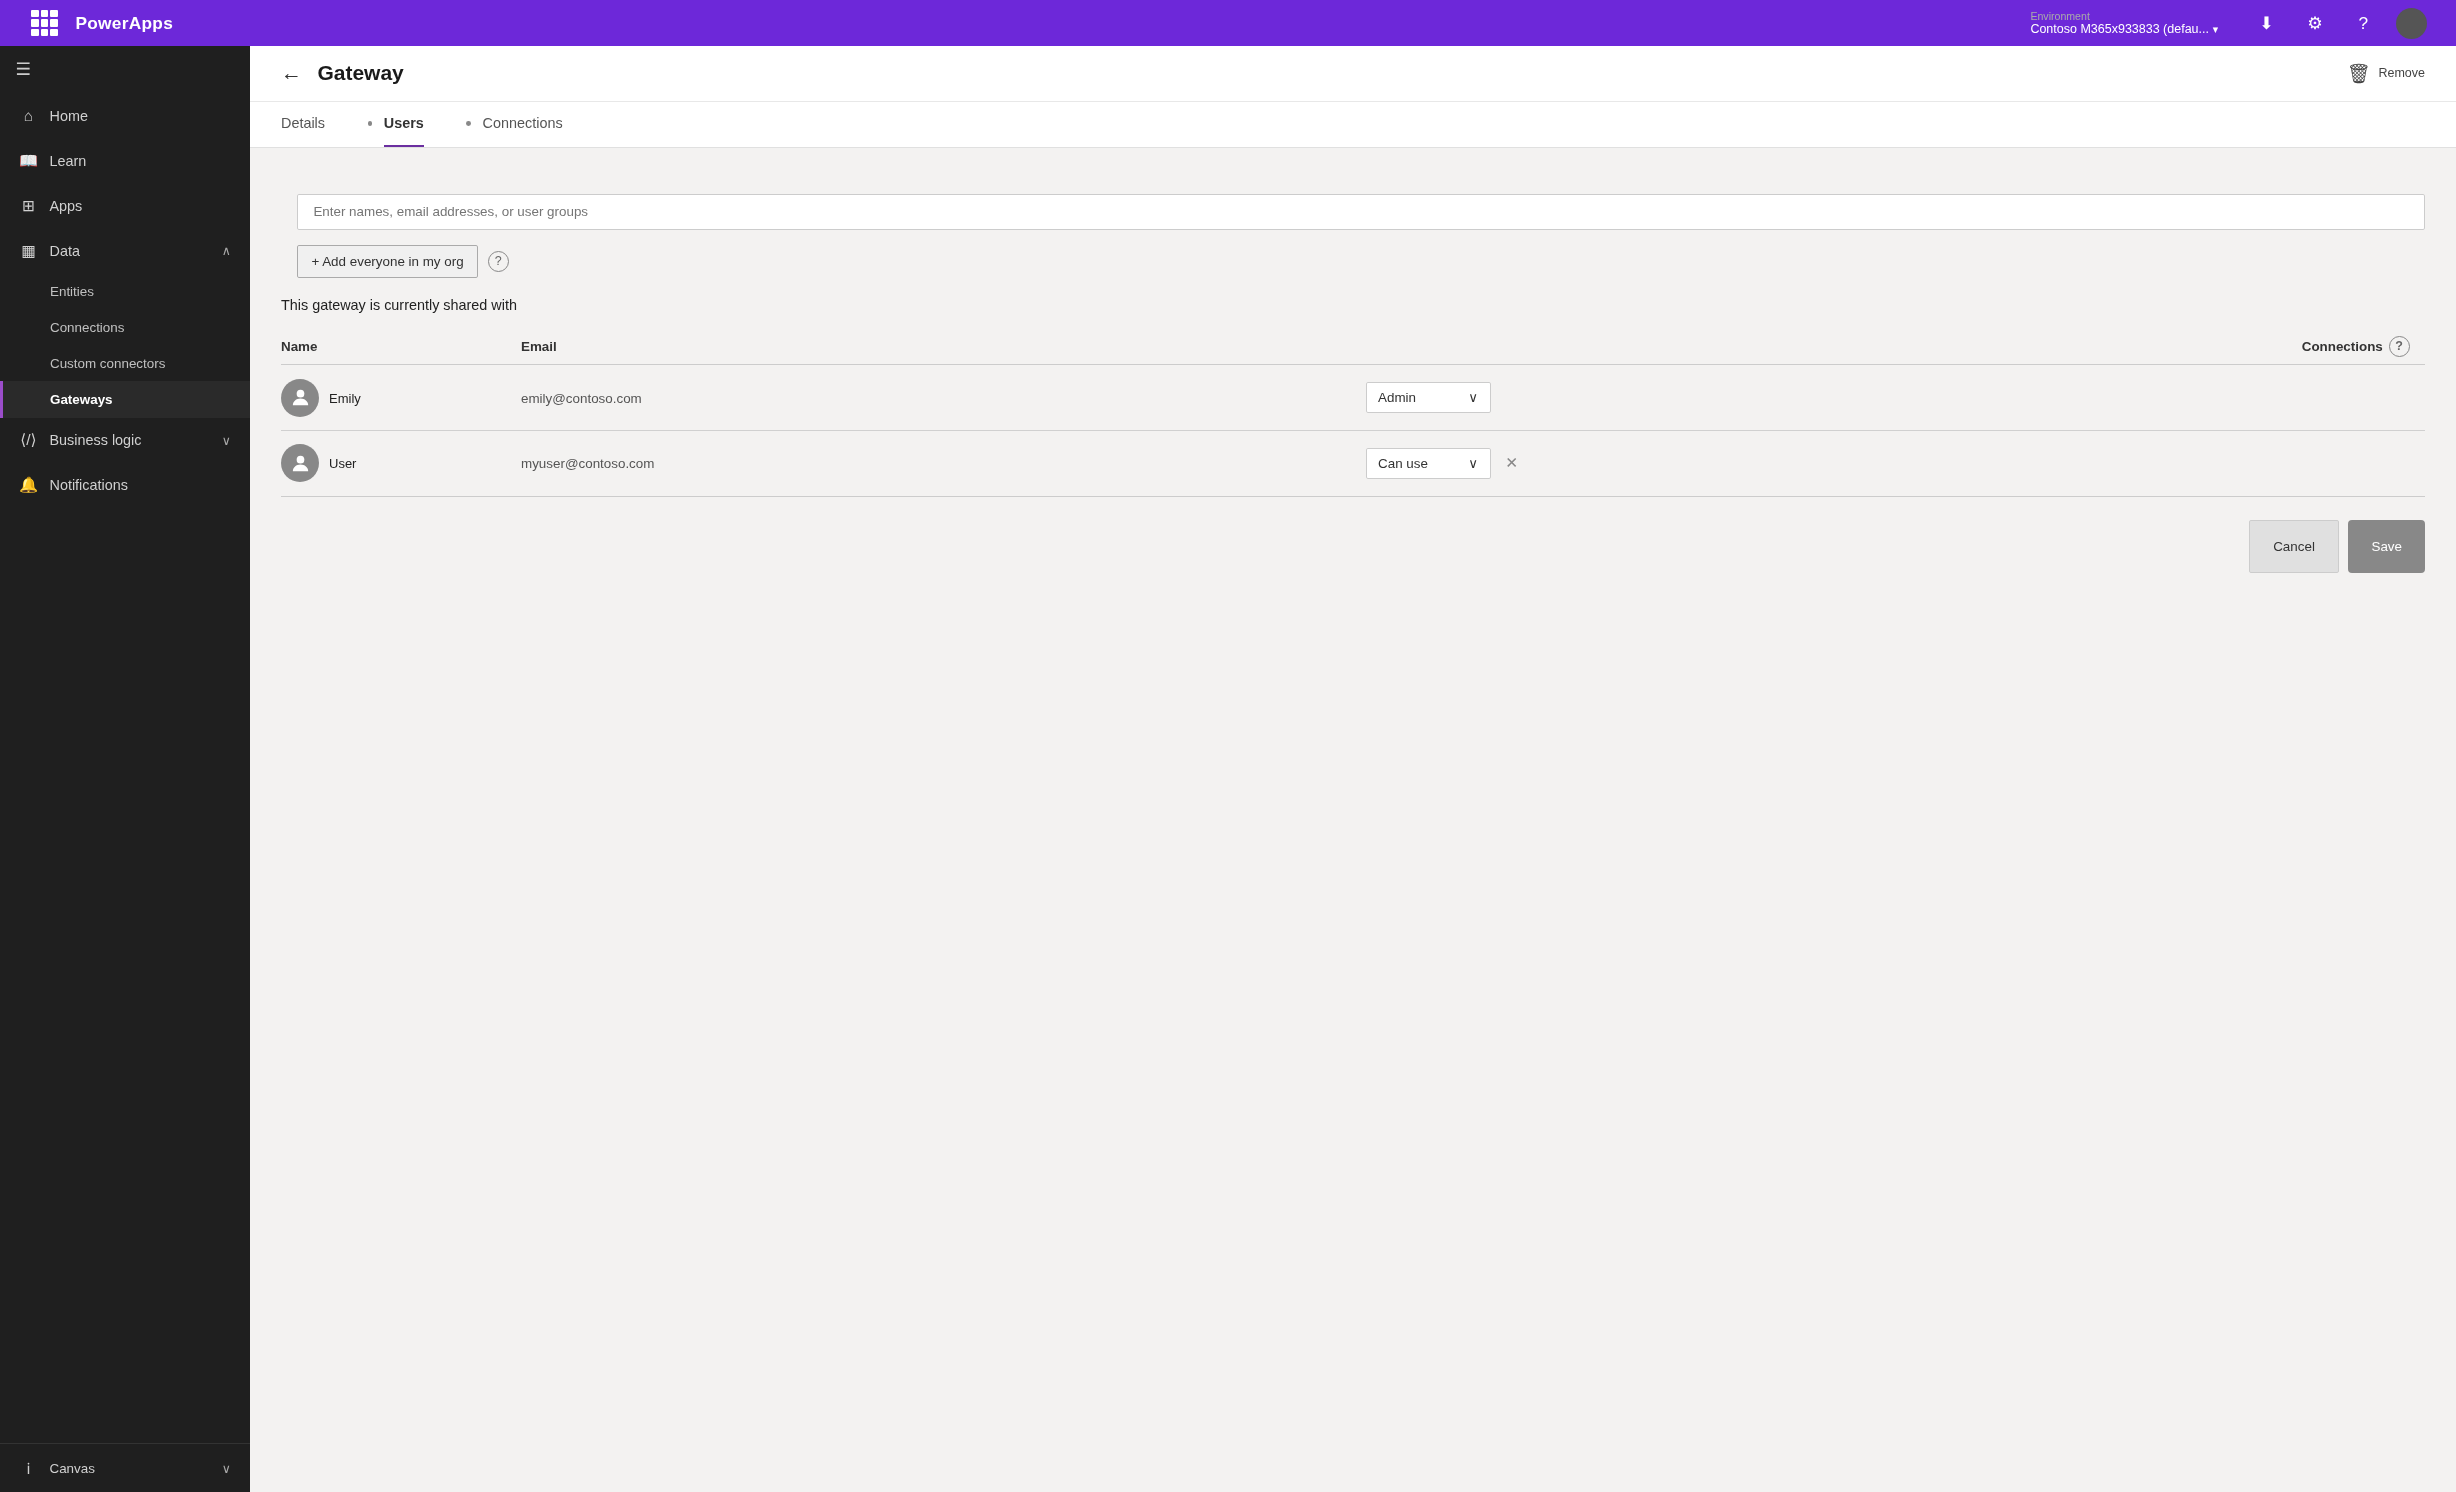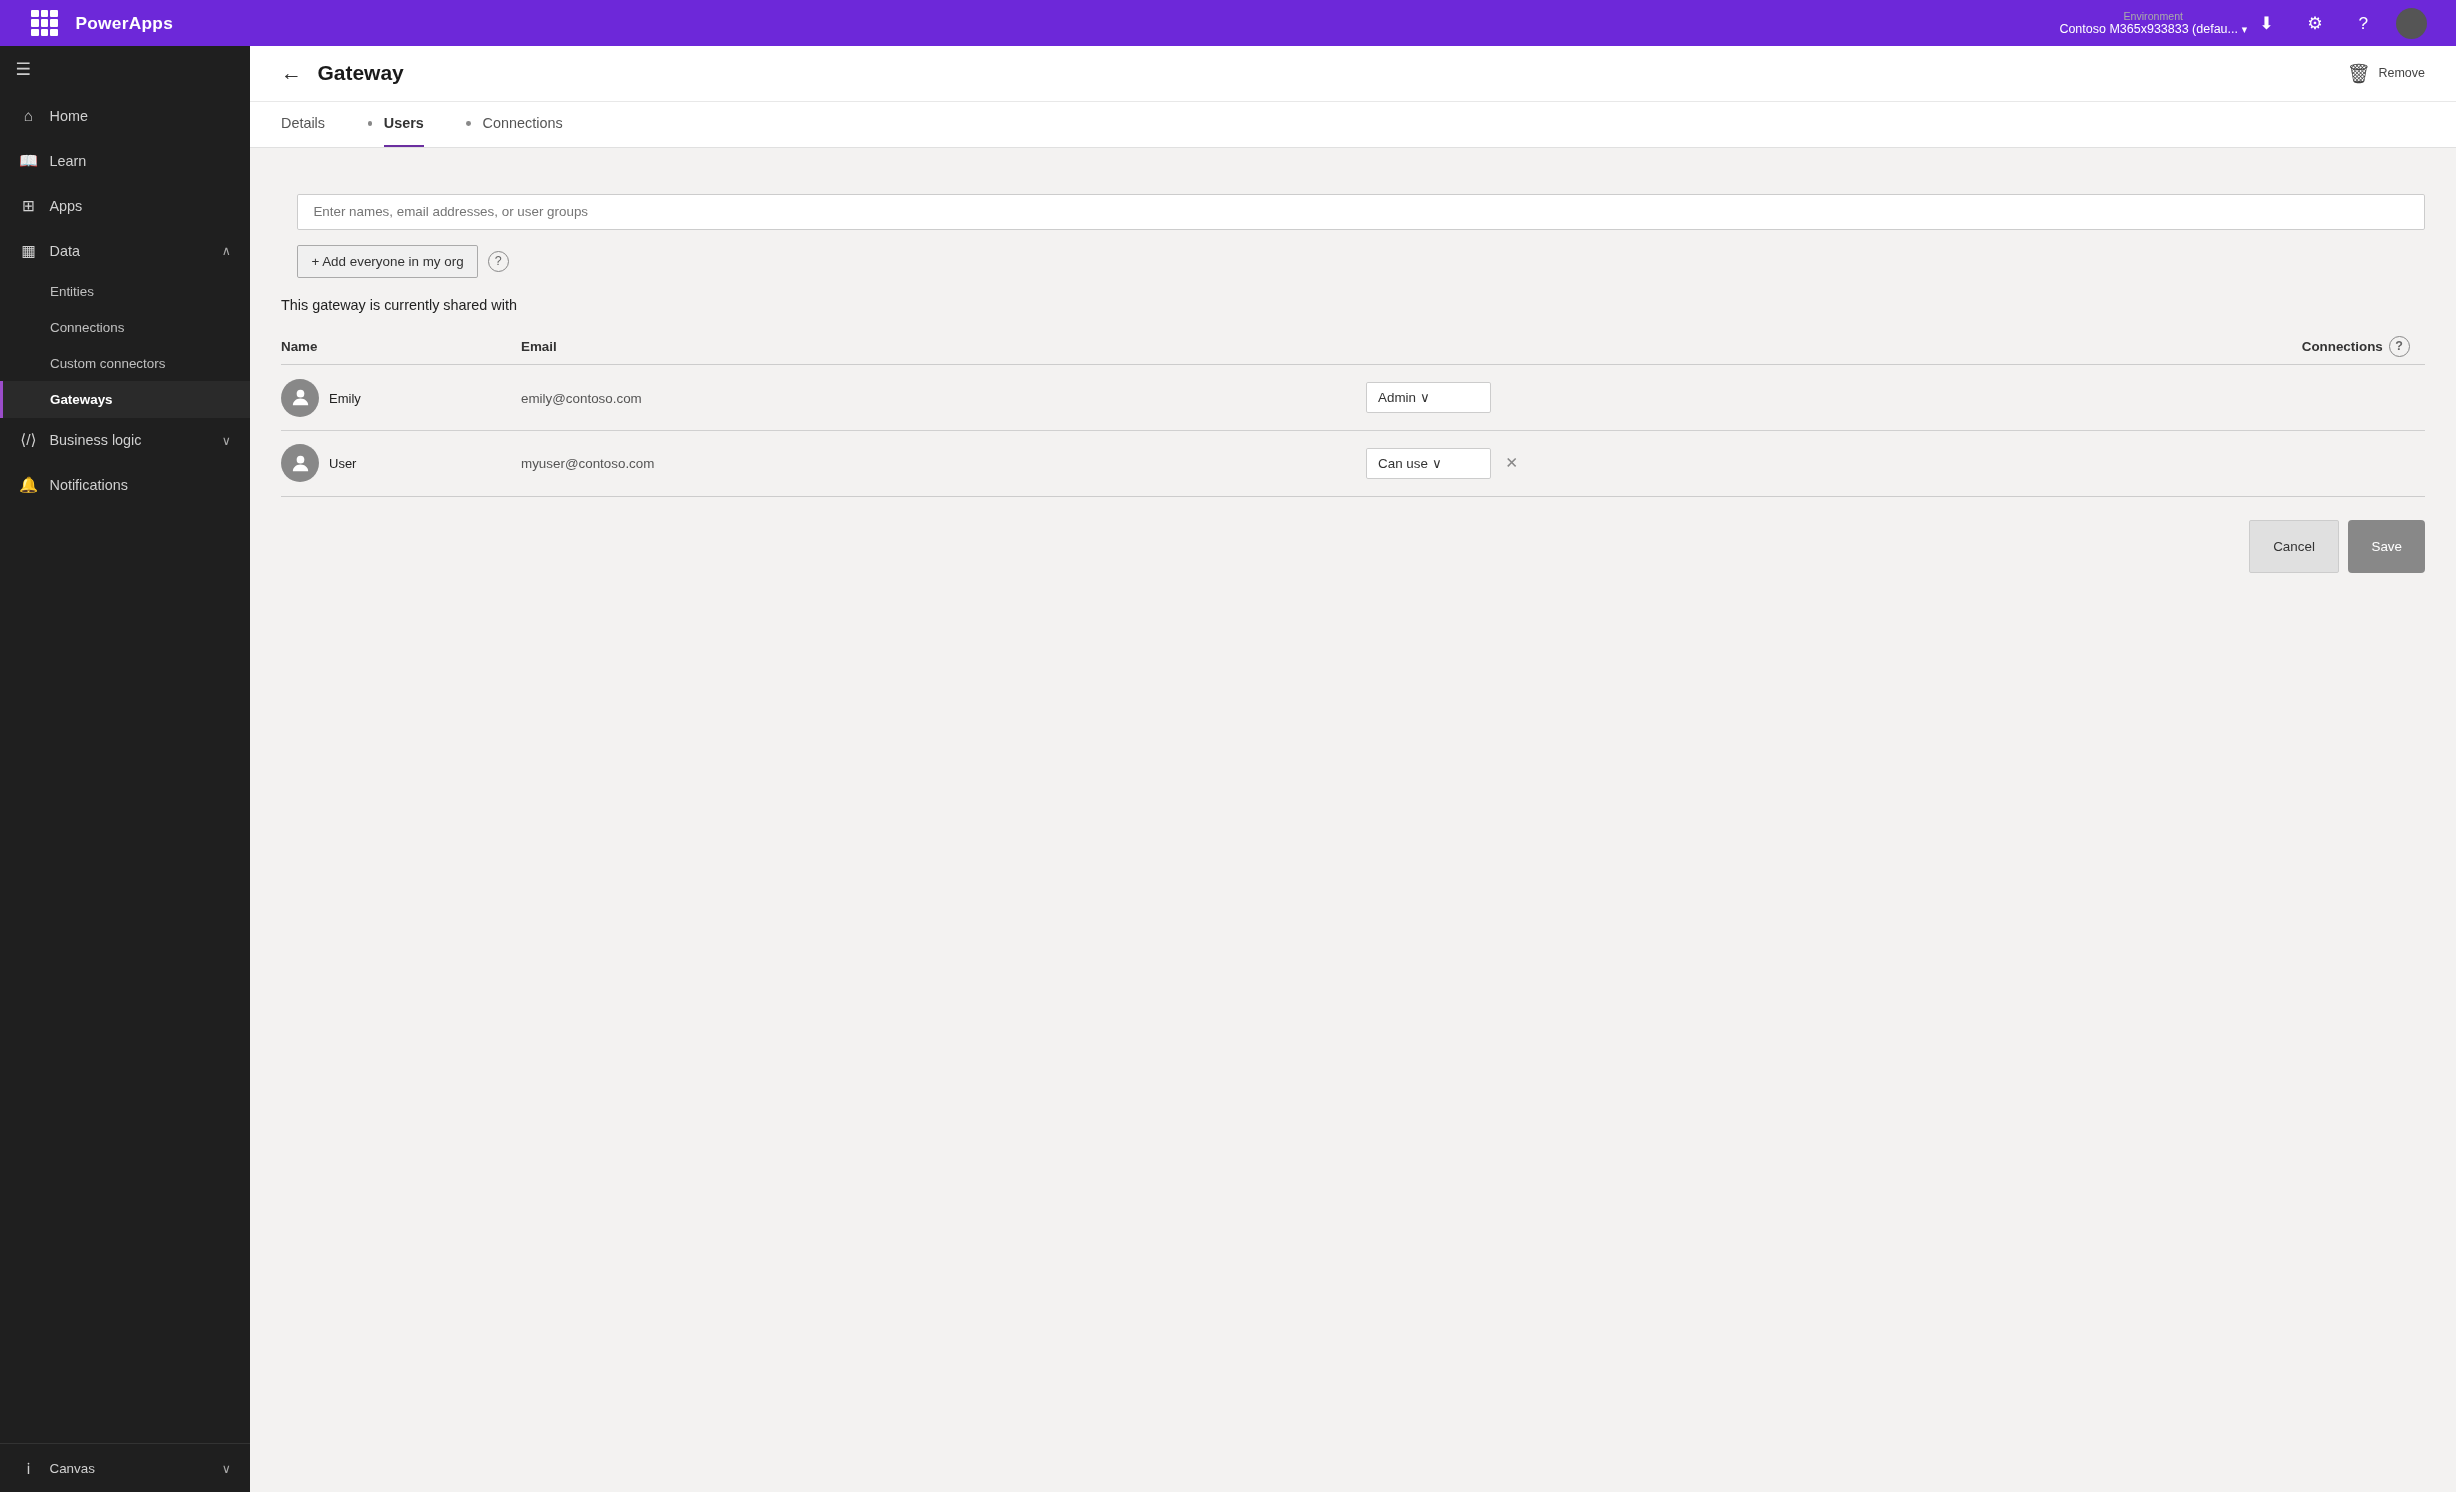--- a/index.html
+++ b/index.html
@@ -6,21 +6,21 @@
     body { font-family: 'Segoe UI', sans-serif; display: flex; flex-direction: column; height: 100vh; overflow: hidden; background: #f3f2f1; }
 
     
     .topbar {
       display: flex; align-items: center; background: #6d28d9; height: 46px; padding: 0 29px; flex-shrink: 0;
     }
     .topbar-waffle { width: 31px; height: 31px; display: flex; align-items: center; justify-content: center; cursor: pointer; margin-right: 7.7px; }
     .waffle-icon { display: grid; grid-template-columns: repeat(3,7.7px); grid-gap: 1.9px; }
     .waffle-dot { width: 7.7px; height: 7.7px; background: #fff; border-radius: 1px; }
     .topbar-brand { color: #fff; font-size: 17.3px; font-weight: 600; letter-spacing: 0.3px; margin-right: auto; padding-left: 7.7px; }
-    .topbar-env { display: flex; flex-direction: column; align-items: center; cursor: pointer; margin-right: 4px; }
+    .topbar-env { display: flex; flex-direction: column; align-items: flex-start; cursor: pointer; margin-right: 33px; }
     .topbar-env-label { color: #aaa; font-size: 10.6px; }
     .topbar-env-name { color: #fff; font-size: 12.5px; display: flex; align-items: center; gap: 3.8px; }
     .topbar-env-chevron { color: #fff; font-size: 10.6px; }
     .topbar-icons { display: flex; align-items: center; gap: 17.3px; }
     .topbar-icon-btn { color: #fff; font-size: 17.3px; cursor: pointer; display: flex; align-items: center; justify-content: center; width: 31px; height: 31px; border-radius: 50%; }
     .topbar-avatar { width: 31px; height: 31px; border-radius: 50%; background: #555; display: flex; align-items: center; justify-content: center; color: #fff; font-size: 13.4px; cursor: pointer; }
 
     
     .main-layout { display: flex; flex: 1; overflow: hidden; }
 
@@ -104,21 +104,21 @@
       display: flex; align-items: center; justify-content: center; flex-shrink: 0;
     }
     .user-avatar svg { width: 23px; height: 23px; }
     .user-name { font-size: 13px; color: #222; font-weight: 500; flex: 0 0 173px; }
     .user-email { font-size: 13.4px; color: #555; flex: 1; text-align: right; }
     .user-permission { display: flex; align-items: center; gap: 7.7px; margin-left: auto; }
     .perm-dropdown {
       display: flex; align-items: center; gap: 4px;
       border: 1px solid #ccc; background: #fff; padding: 6.7px 11.5px;
       font-size: 13.4px; color: #333; cursor: pointer; min-width: 125px;
-      border-radius: 1.9px; justify-content: flex-start;
+      border-radius: 1.9px; justify-content: space-between;
     }
     .close-btn { 
       width: 27px; height: 27px; display: flex; align-items: center; justify-content: center;
       font-size: 15.4px; color: #888; cursor: pointer; border-radius: 1.9px;
     }
 
     .th-permission { display: flex; align-items: center; gap: 5.8px; justify-content: flex-end; }
 
     
     .footer-actions { display: flex; gap: 9.6px; justify-content: flex-end; margin-top: 23px; }

